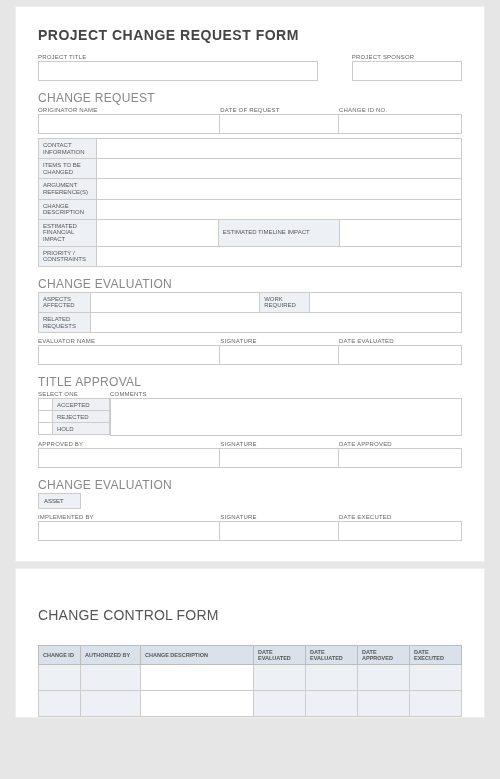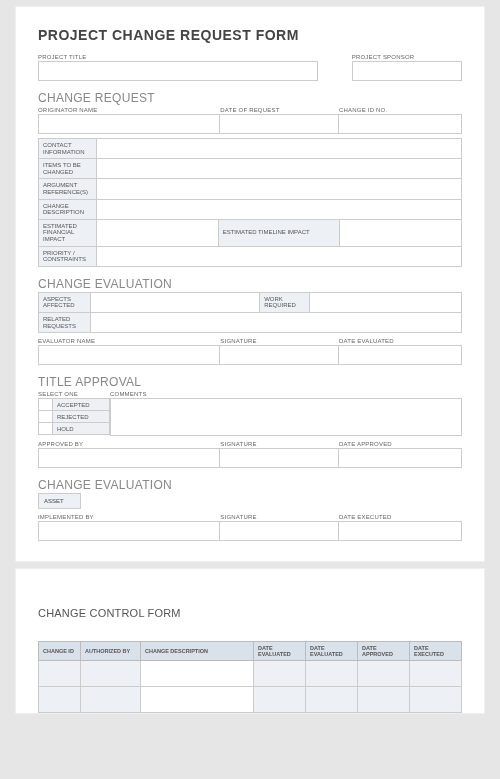--- a/index.html
+++ b/index.html
@@ -76,21 +76,21 @@
   .asset-cell {
     border: 1px solid #ccc;
     background: #edf1f6;
     font-size: 6px;
     padding: 4px 5px;
     width: 42px;
     height: 14px;
   }
   
   .ccf-title {
-    font-size: 11px;
+    font-size: 14px;
     color: #555;
     margin: 22px 0 22px 0;
     letter-spacing: 0.2px;
   }
   .ccf th {
     border: 1px solid #bbb;
     background: #d9e1ea;
     font-size: 5.5px;
     font-weight: bold;
     color: #555;

